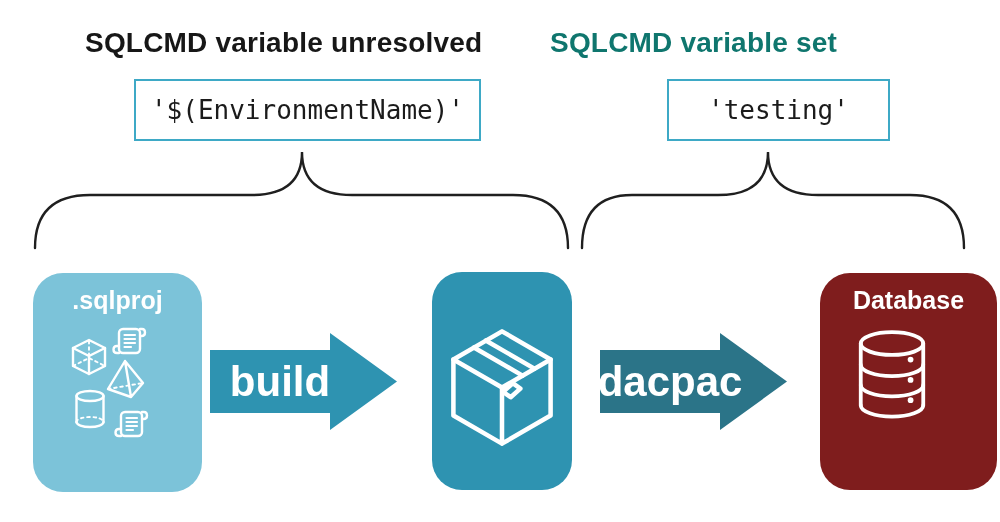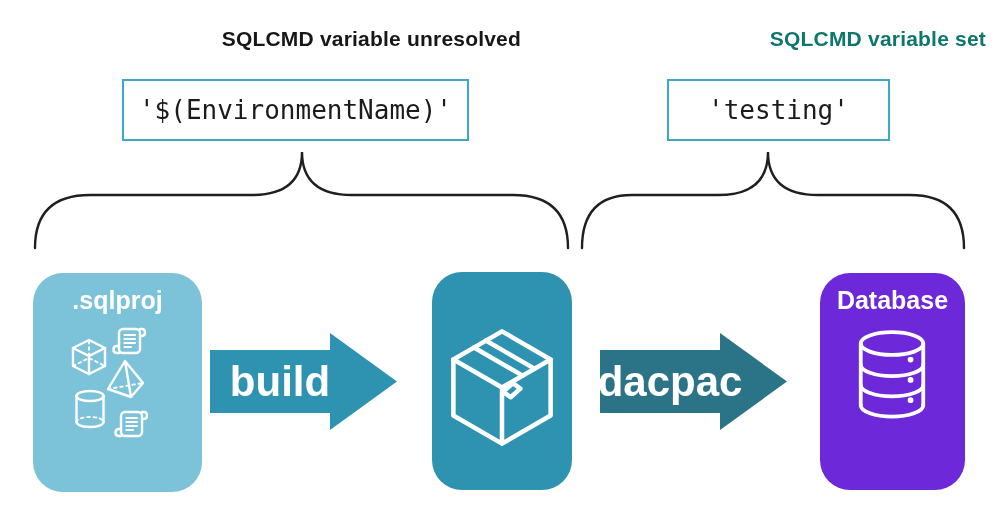--- a/index.html
+++ b/index.html
@@ -1,24 +1,24 @@
 <!DOCTYPE html>
 <html><head>
 <meta charset="utf-8">
 <style>
   html,body{margin:0;padding:0;background:#ffffff;}
   .canvas{position:relative;width:1000px;height:522px;background:#ffffff;overflow:hidden;
           font-family:"Liberation Sans",sans-serif;}
-  .heading{position:absolute;text-align:right;font-weight:700;font-size:21px;color:#171717;
+  .heading{position:absolute;text-align:left;font-weight:700;font-size:28px;color:#171717;
            letter-spacing:0.2px;}
   .h1{left:85px;top:27px;width:436px;}
   .h2{left:550px;top:27px;width:436px;}
   .codebox{position:absolute;background:#ffffff;border:2.5px solid #3ea9c6;
            display:flex;align-items:center;justify-content:center;box-sizing:border-box;}
-  .box1{left:122px;top:79px;width:347px;height:62px;}
+  .box1{left:134px;top:79px;width:347px;height:62px;}
   .box2{left:667px;top:79px;width:223px;height:62px;}
   .code{font-family:"DejaVu Sans Mono",monospace;font-size:26px;color:#1b1b1b;white-space:pre;}
   .brace{position:absolute;overflow:visible;}
   .brace path{fill:none;stroke-width:2.4;stroke-linecap:round;}
   .brace1{left:30px;top:148px;width:545px;height:104px;}
   .brace2{left:578px;top:148px;width:390px;height:104px;}
   .card{position:absolute;border-radius:30px;}
   .card-label{position:absolute;left:0;right:0;top:13px;text-align:center;
               font-weight:700;font-size:25px;color:#ffffff;}
   .card-sqlproj{left:33px;top:273px;width:145px;height:219px;}
@@ -105,21 +105,21 @@
     </svg>
   </div>
 
   <div class="arrow arrow-deploy">
     <svg viewBox="0 0 187 97" style="color: rgb(43, 116, 136);">
       <polygon fill="currentColor" points="0,17 120,17 120,0 187,48.5 120,97 120,80 0,80"></polygon>
     </svg>
     <div class="arrow-label">dacpac</div>
   </div>
 
-  <div class="card card-database" style="background-color: #6d28d9;">
+  <div class="card card-database" style="background-color: #7f1d1d; padding-left: 32px;">
     <div class="card-label">Database</div>
     <svg class="ic" style="left: 34px; top: 56px; width: 76px; height: 95px; color: rgb(255, 255, 255);" viewBox="0 0 90 112">
       <ellipse cx="45" cy="17" rx="37" ry="13.5" stroke-width="4.5"></ellipse>
       <path stroke-width="4.5" d="M8,17 V90 M82,17 V90"></path>
       <path stroke-width="4.5" d="M8,42 A37,13.5 0 0 0 82,42"></path>
       <path stroke-width="4.5" d="M8,66 A37,13.5 0 0 0 82,66"></path>
       <path stroke-width="4.5" d="M8,90 A37,13.5 0 0 0 82,90"></path>
       <circle class="dot" cx="67" cy="36" r="3.4"></circle>
       <circle class="dot" cx="67" cy="60" r="3.4"></circle>
       <circle class="dot" cx="67" cy="84" r="3.4"></circle>

